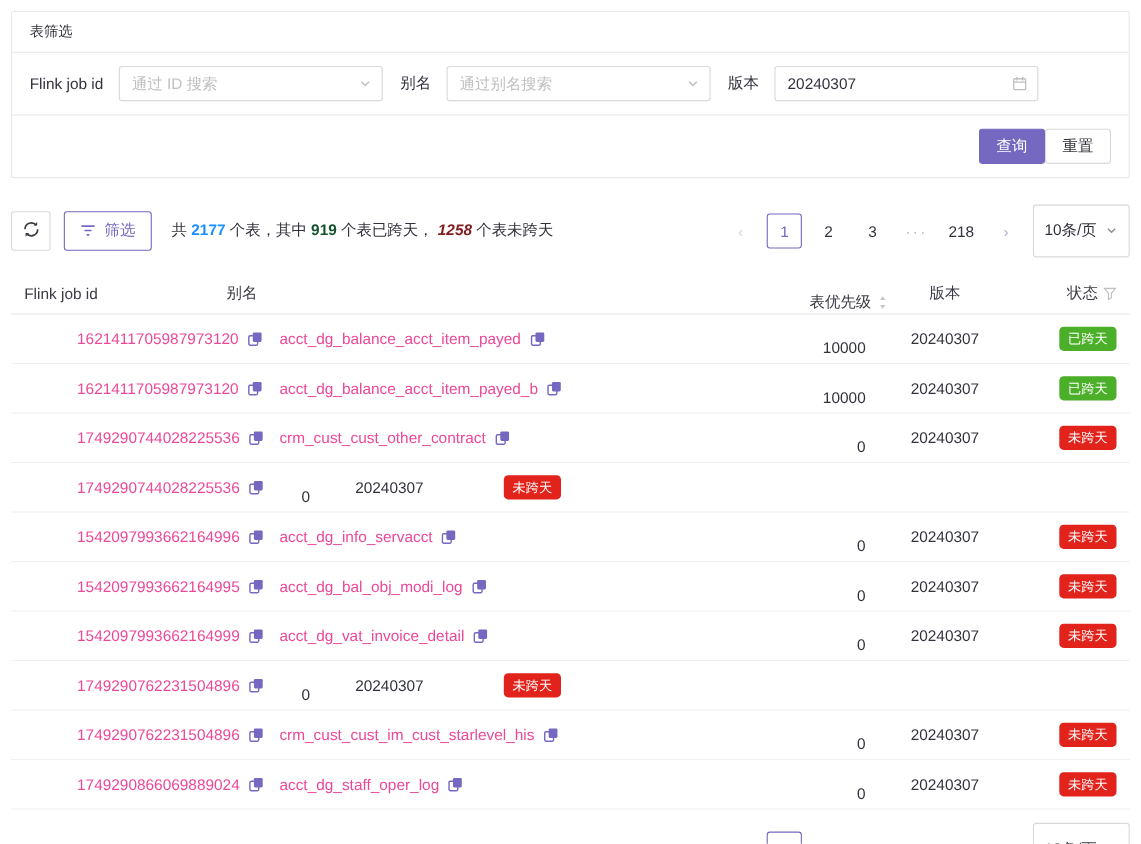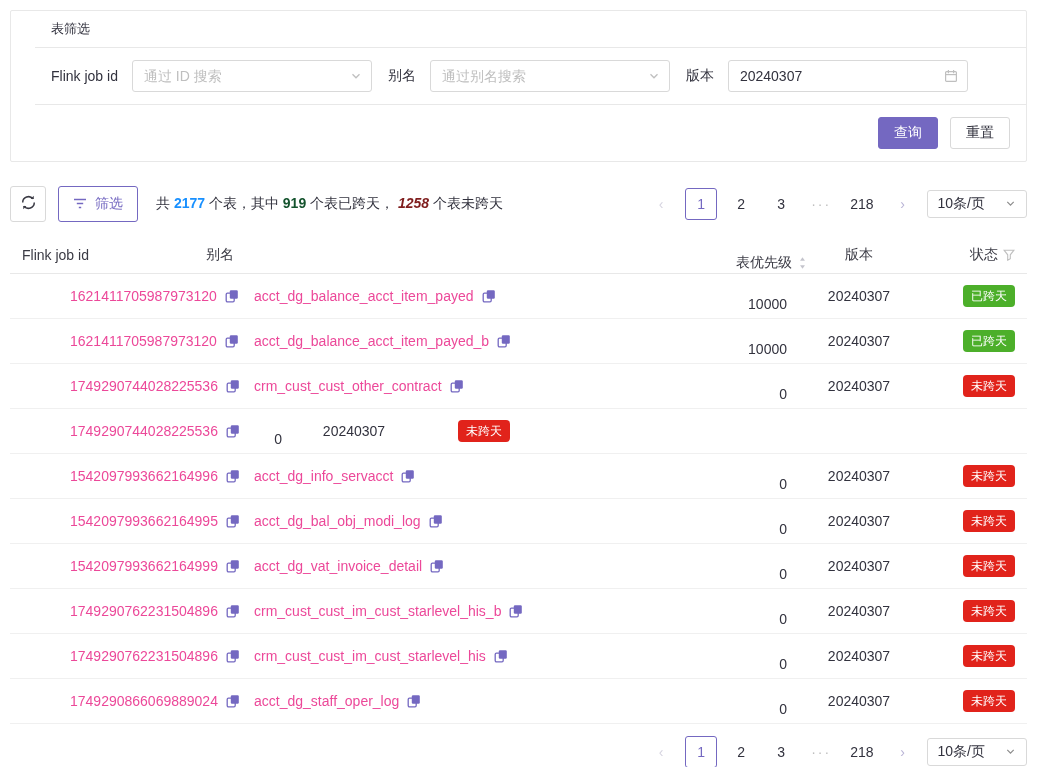--- a/index.html
+++ b/index.html
@@ -5,21 +5,21 @@
   * { margin:0; padding:0; box-sizing:border-box; }
   html,body { background:#fff; }
   body {
     width:1037px; height:767px; overflow:hidden;
     font-family:"Liberation Sans","DejaVu Sans",sans-serif;
     color:#32323e; font-size:14px;
   }
   .page { padding:10px; }
 
   
-  .filter-card { border:1px solid #e8e8e8; border-radius:2px; background:#fff;padding-left:24px; }
+  .filter-card { border:1px solid #e8e8e8; border-radius:2px; background:#fff; }
   .filter-card-header {
     padding:9px 16px; font-size:13px; color:#32323e;
     border-bottom:1px solid #e8e8e8;
   }
   .filter-row {
     display:flex; align-items:center; padding:12px 16px; gap:16px;
     border-bottom:1px solid #e8e8e8;
   }
   .field { display:flex; align-items:center; gap:14px; }
   .field-label { white-space:nowrap; color:#32323e; }
@@ -33,21 +33,21 @@
     padding:0 30px 0 11px; font-size:14px; color:#32323e; background:transparent;
     font-family:inherit;
   }
   .control input::placeholder { color:#bfbfbf; }
   .control .suffix-icon {
     position:absolute; right:9px; top:50%; transform:translateY(-50%);
     display:flex; align-items:center; pointer-events:none;
   }
   .filter-actions {
     display:flex; justify-content:flex-end; align-items:center;
-    gap:12px; padding:12px 16px; height:56px;
+    padding:12px 16px; height:56px;
   }
   .btn {
     height:32px; padding:0 15px; border-radius:3px; font-size:14px;
     display:inline-flex; align-items:center; justify-content:center;
     cursor:pointer; border:1px solid #d9d9d9; background:#fff; color:#32323e;
     font-family:inherit;
   }
   .btn-primary { background:#7468c1; border-color:#7468c1; color:#fff; }
 
   
@@ -75,22 +75,22 @@
   .page-item {
     min-width:32px; height:32px; display:inline-flex; align-items:center;
     justify-content:center; border-radius:3px; cursor:pointer; font-size:14px;
     color:#32323e; background:#fff; border:1px solid transparent; padding:0 4px;
   }
   .page-item.active { border-color:#7468c1; color:#7468c1; }
   .page-arrow { color:#b9b4d6; }
   .page-arrow.disabled { color:#d6d4e0; cursor:default; }
   .page-ellipsis { color:#bfbfbf; letter-spacing:2px; cursor:pointer; }
   .page-size {
-    height:28px; border:1px solid #d9d9d9; border-radius:3px; background:#fff;
-    display:inline-flex; align-items:center; gap:20px; padding:0 10px;
+    height:48px; border:1px solid #d9d9d9; border-radius:3px; background:#fff;
+    display:inline-flex; align-items:center; gap:8px; padding:0 10px;
     cursor:pointer; color:#32323e; font-size:14px;
   }
 
   
   .table { margin-top:14px; }
   .t-row {
     display:flex; align-items:center; height:45px;
     border-bottom:1px solid #f0f0f0;
   }
   .t-head { height:38px; border-bottom:1px solid #e8e8e8; font-weight:500; color:#3a3a44; }
@@ -447,29 +447,20 @@
   <div class="t-row">
     <div class="c-id">
       <a class="link">1749290762231504896</a>
       <span class="copy-btn">
         <svg width="14" height="14" viewBox="0 0 14 14">
           <rect x="1.2" y="4.2" width="8" height="8.6" rx="1.2" fill="none" stroke="#7468c1" stroke-width="1.3"></rect>
           <rect x="4.8" y="1.2" width="8" height="8.6" rx="1.2" fill="#7468c1"></rect>
         </svg>
       </span>
     </div>
-    <div class="c-alias">
-      <a class="link">crm_cust_cust_im_cust_starlevel_his_b</a>
-      <span class="copy-btn">
-        <svg width="14" height="14" viewBox="0 0 14 14">
-          <rect x="1.2" y="4.2" width="8" height="8.6" rx="1.2" fill="none" stroke="#7468c1" stroke-width="1.3"></rect>
-          <rect x="4.8" y="1.2" width="8" height="8.6" rx="1.2" fill="#7468c1"></rect>
-        </svg>
-      </span>
-    </div>
     <div class="c-prio">
             <span>0</span>
             <span class="c-prio-spacer"></span>
           </div>
     <div class="c-ver">
             <span>20240307</span>
           </div>
     <div class="c-status">
             <span class="badge" style="background: rgb(225, 35, 27);">未跨天</span>
           </div>

